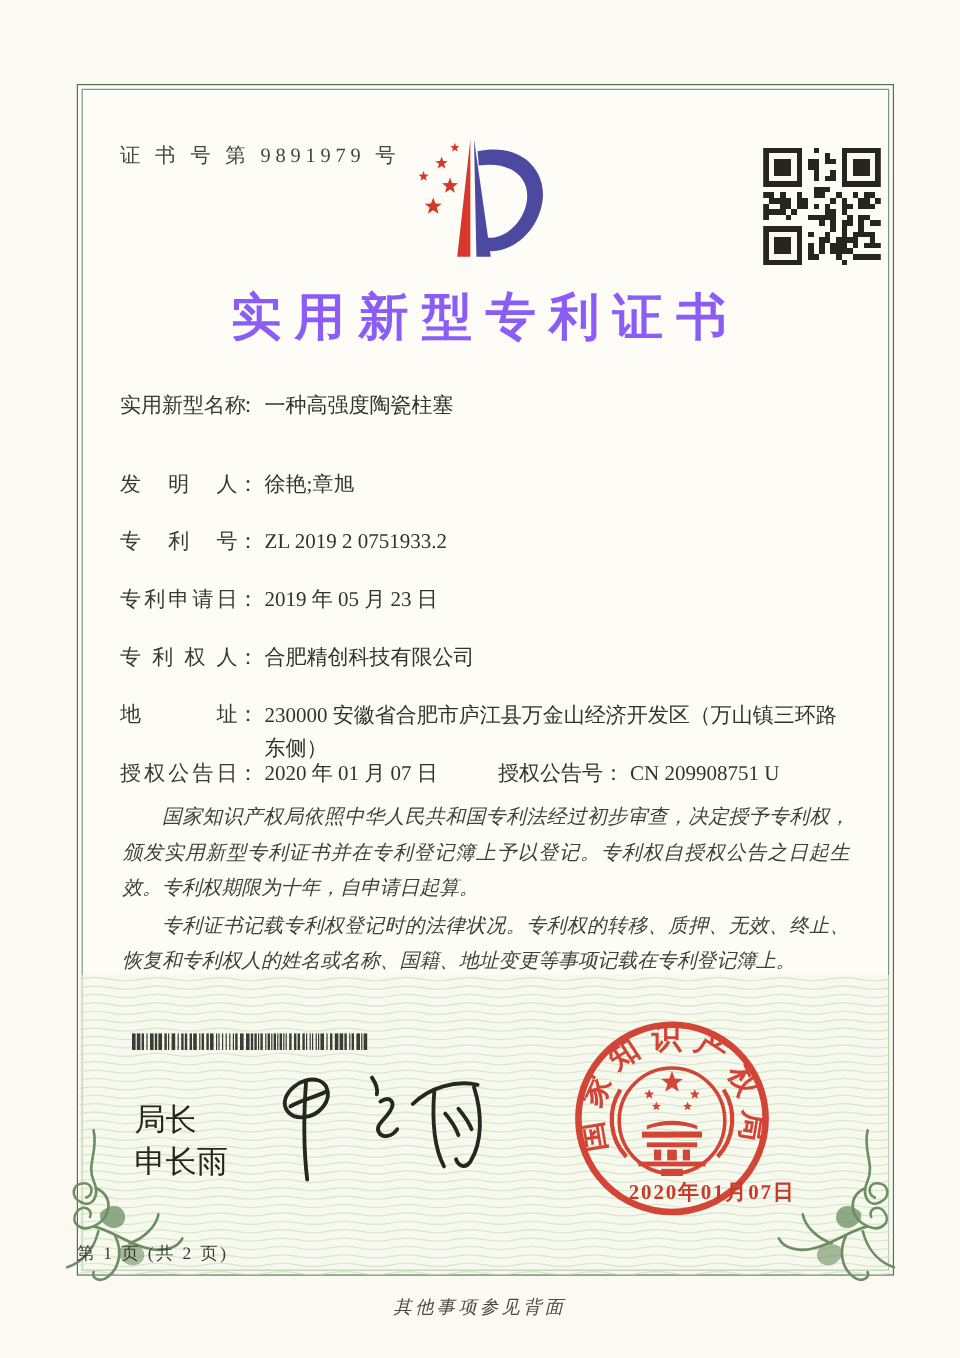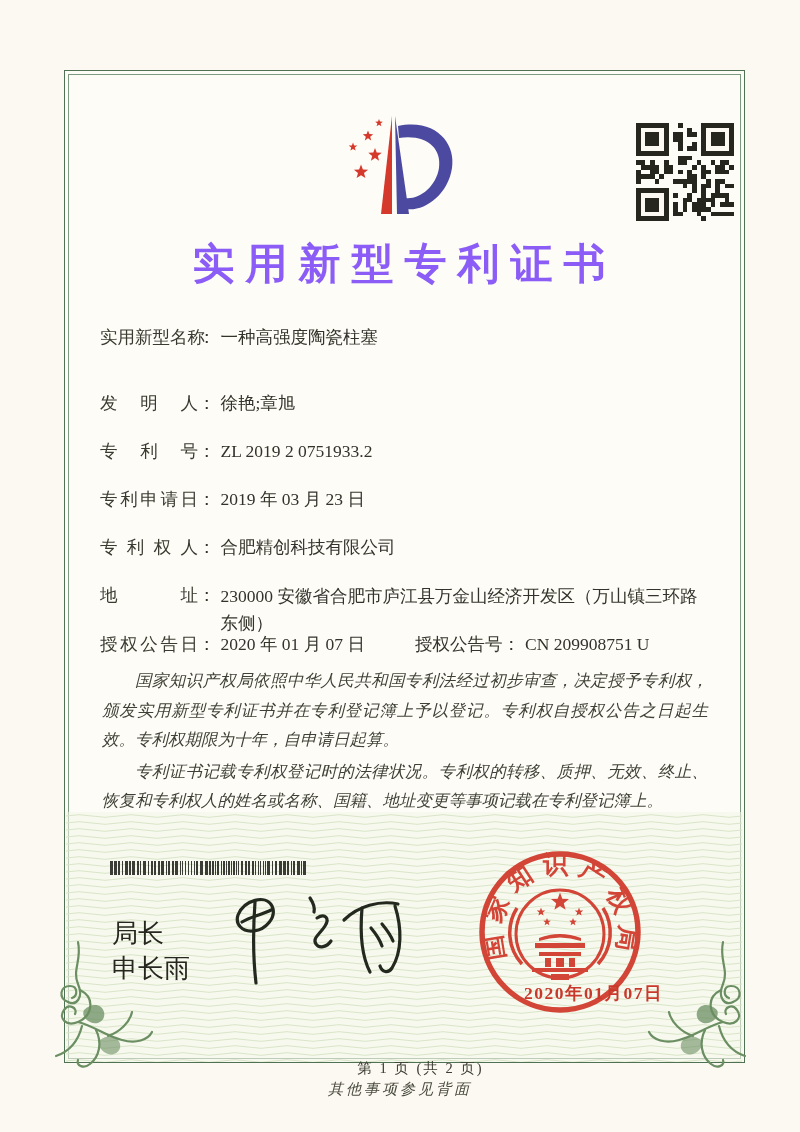--- a/index.html
+++ b/index.html
@@ -66,21 +66,21 @@
   .signature-svg { position:absolute; left:222px; top:880px; z-index:4; }
   .seal-svg { position:absolute; left:477px; top:846px; z-index:4; opacity:0.93; }
   .seal-date {
     position:absolute; left:492px; top:981px; z-index:5;
     font-size:17.5px; font-weight:bold; letter-spacing:1.5px; color:#c8392b;
     white-space:nowrap;
     margin-left:32px;
   }
   .page-footer {
     position:absolute; left:64px; top:1035px; width:713px; z-index:3;
-    text-align:center; font-size:14.5px; letter-spacing:2px; color:#3c3c33;margin-top:24px;
+    text-align:left; font-size:14.5px; letter-spacing:2px; color:#3c3c33;
   }
   .back-note {
     position:absolute; left:0; top:1080px; width:800px; z-index:3;
     text-align:center; font-family:Liberation Serif, serif; font-style:italic;
     font-size:15px; letter-spacing:3px; color:#4a4a3f;
   }
 </style>
 </head>
 <body>
 
@@ -150,20 +150,21 @@
         <path d="M32,50 C48,58 44,76 30,82 C18,87 10,78 16,70 C21,63 30,68 27,74"></path>
         <path d="M30,82 C46,86 58,96 74,100 C88,104 100,100 104,92"></path>
         <path d="M34,86 C30,102 20,112 8,116"></path>
         <path d="M48,90 C54,102 52,116 42,124 C36,129 28,126 30,120"></path>
         <path d="M60,96 C72,92 82,82 84,72"></path>
       </g>
       <path d="M36,70 C44,62 54,64 56,72 C58,80 50,86 42,82 C36,79 34,74 36,70 Z" fill="#6b8e62" opacity="0.75" stroke="none"></path>
       <path d="M52,100 C60,94 70,96 72,104 C74,112 64,118 56,112 C51,108 50,104 52,100 Z" fill="#6b8e62" opacity="0.6" stroke="none"></path>
     </svg>
 
+  <div class="cert-no">证 书 号 第 9891979 号</div>
 
   <svg class="logo-svg" id="logo" width="128" height="112" viewBox="0 0 128 112">
       <polygon points="54,6 43,104 54,104" fill="#d5392c"></polygon>
       <polygon points="57,6 59,104 71,104" fill="#4c4aa0"></polygon>
       <path d="M60,16 C98,8 118,34 114,58 C110,85 86,102 68,99 L67,88 C81,90 98,77 101,58 C104,38 88,24 61,28 Z" fill="#4c4aa0"></path>
       <polygon points="41.0,9.0 42.0,11.6 44.8,11.8 42.6,13.5 43.4,16.2 41.0,14.7 38.6,16.2 39.4,13.5 37.2,11.8 40.0,11.6" fill="#d5392c"></polygon>
       <polygon points="30.0,20.5 31.4,24.1 35.2,24.3 32.2,26.7 33.2,30.4 30.0,28.3 26.8,30.4 27.8,26.7 24.8,24.3 28.6,24.1" fill="#d5392c"></polygon>
       <polygon points="37.0,38.0 38.7,42.6 43.7,42.8 39.8,45.9 41.1,50.7 37.0,47.9 32.9,50.7 34.2,45.9 30.3,42.8 35.3,42.6" fill="#d5392c"></polygon>
       <polygon points="15.0,32.5 16.1,35.5 19.3,35.6 16.8,37.6 17.6,40.6 15.0,38.9 12.4,40.6 13.2,37.6 10.7,35.6 13.9,35.5" fill="#d5392c"></polygon>
       <polygon points="23.0,54.5 24.9,59.5 30.1,59.7 26.0,63.0 27.4,68.1 23.0,65.2 18.6,68.1 20.0,63.0 15.9,59.7 21.1,59.5" fill="#d5392c"></polygon>
@@ -302,21 +303,21 @@
     <div class="row" style="top:325px">
       <span class="lbl">实用新型名称</span><span class="colon">：</span><span class="val">一种高强度陶瓷柱塞</span>
     </div>
     <div class="row" style="top:391px">
       <span class="lbl">发明人</span><span class="colon">：</span><span class="val">徐艳;章旭</span>
     </div>
     <div class="row" style="top:439px">
       <span class="lbl">专利号</span><span class="colon">：</span><span class="val">ZL 2019 2 0751933.2</span>
     </div>
     <div class="row" style="top:487px">
-      <span class="lbl">专利申请日</span><span class="colon">：</span><span class="val">2019 年 03 月 23 日</span>
+      <span class="lbl">专利申请日</span><span class="colon">：</span><span class="val">2019 年 05 月 23 日</span>
     </div>
     <div class="row" style="top:535px">
       <span class="lbl">专利权人</span><span class="colon">：</span><span class="val">合肥精创科技有限公司</span>
     </div>
     <div class="row addr" style="top:583px">
       <span class="lbl">地址</span><span class="colon">：</span><span class="val">230000 安徽省合肥市庐江县万金山经济开发区（万山镇三环路东侧）</span>
     </div>
     <div class="row" style="top:632px">
       <span class="lbl">授权公告日</span><span class="colon">：</span><span class="val">2020 年 01 月 07 日</span>
       <span class="grant-no-cell"><span>授权公告号</span><span class="colon">：</span><span class="val">CN 209908751 U</span></span>

